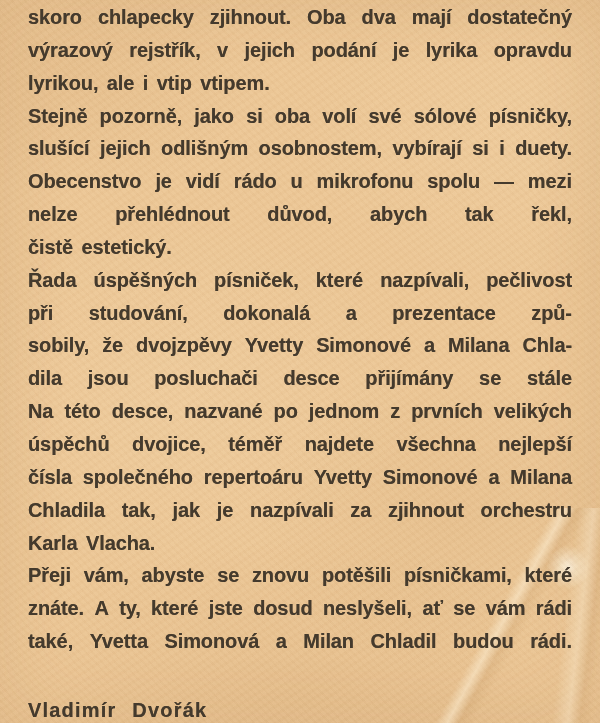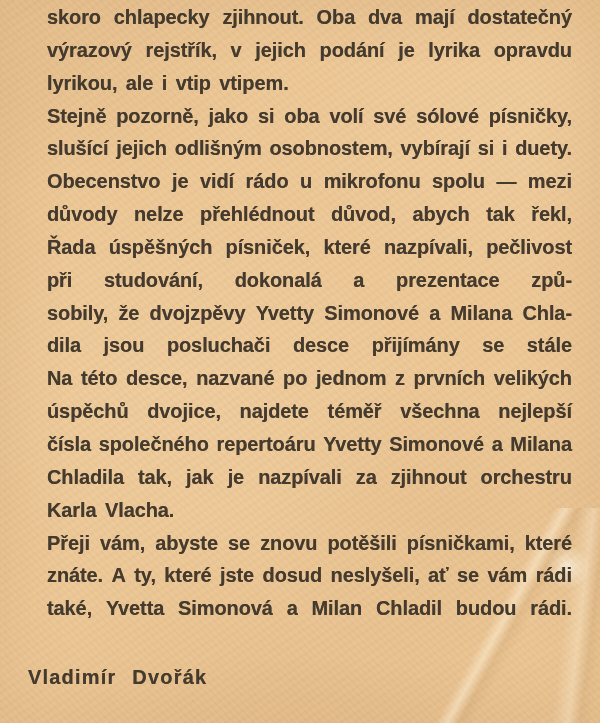--- a/index.html
+++ b/index.html
@@ -62,21 +62,20 @@
     line-height: 32.85px;
     letter-spacing: -0.1px;
     text-shadow: 0 0 0.55px rgba(62,51,38,0.65);
   }
 
   .paragraph { margin: 0; }
 
   .line {
     height: 32.85px;
     white-space: nowrap;
-    margin-left: 19px;
   }
 
   .line.just {
     display: flex;
     justify-content: space-between;
   }
 
   .line.plain { word-spacing: 3px; }
 
   .signature {
@@ -146,28 +145,28 @@
             <span>je</span>
             <span>vidí</span>
             <span>rádo</span>
             <span>u</span>
             <span>mikrofonu</span>
             <span>spolu</span>
             <span>—</span>
             <span>mezi</span>
           </div>
           <div class="line just">
-            <span>důvody</span>
             <span>nelze</span>
             <span>přehlédnout</span>
             <span>důvod,</span>
             <span>abych</span>
             <span>tak</span>
             <span>řekl,</span>
           </div>
+          <div class="line plain">čistě estetický.</div>
         </div>
         <div class="paragraph">
           <div class="line just">
             <span>Řada</span>
             <span>úspěšných</span>
             <span>písniček,</span>
             <span>které</span>
             <span>nazpívali,</span>
             <span>pečlivost</span>
           </div>
@@ -207,22 +206,22 @@
             <span>nazvané</span>
             <span>po</span>
             <span>jednom</span>
             <span>z</span>
             <span>prvních</span>
             <span>velikých</span>
           </div>
           <div class="line just">
             <span>úspěchů</span>
             <span>dvojice,</span>
+            <span>téměř</span>
             <span>najdete</span>
-            <span>téměř</span>
             <span>všechna</span>
             <span>nejlepší</span>
           </div>
           <div class="line just">
             <span>čísla</span>
             <span>společného</span>
             <span>repertoáru</span>
             <span>Yvetty</span>
             <span>Simonové</span>
             <span>a</span>

